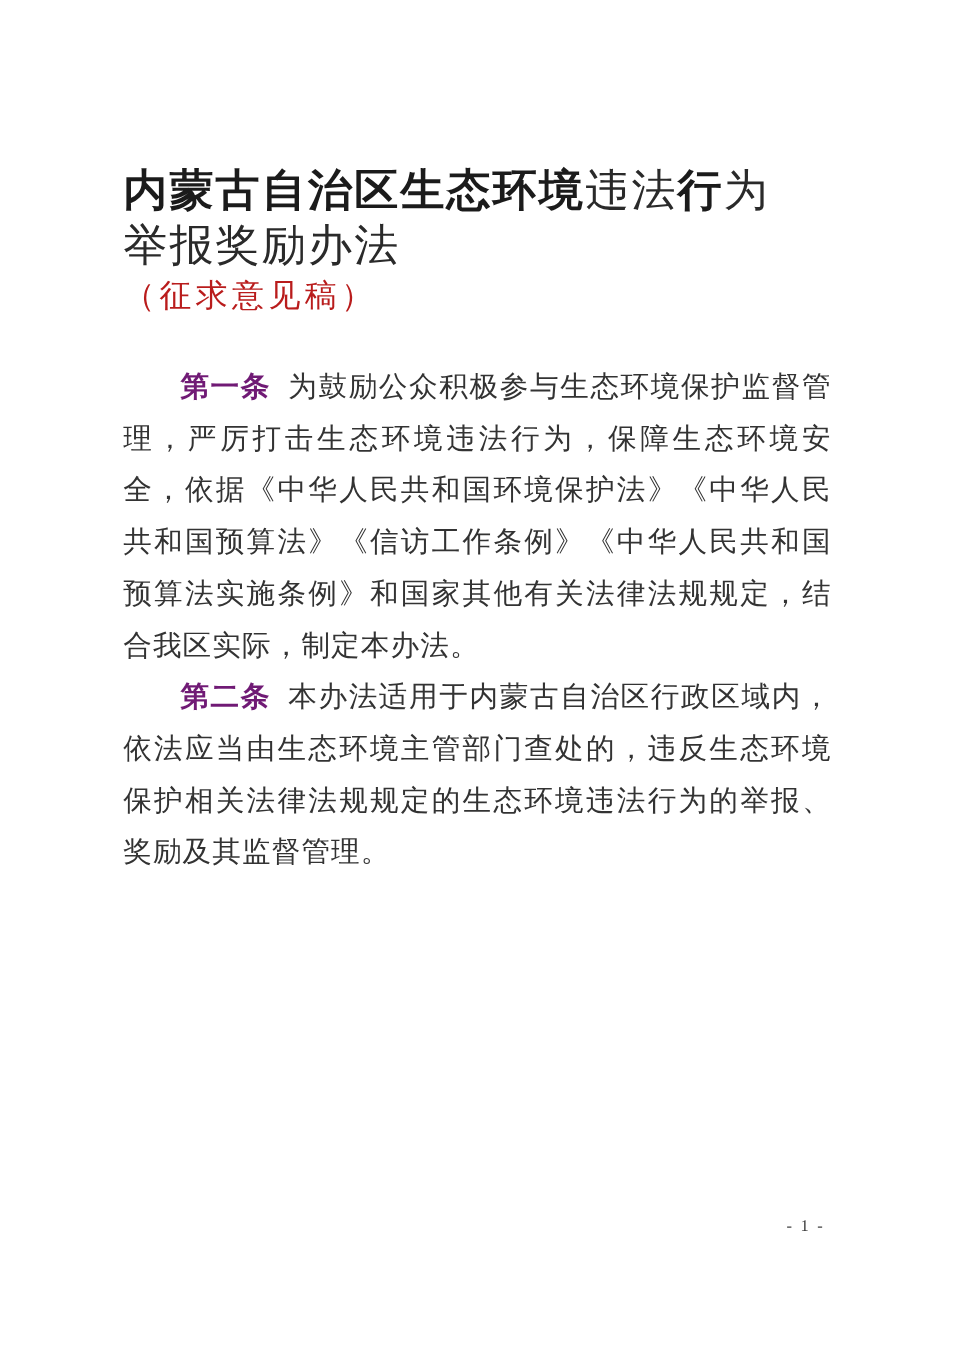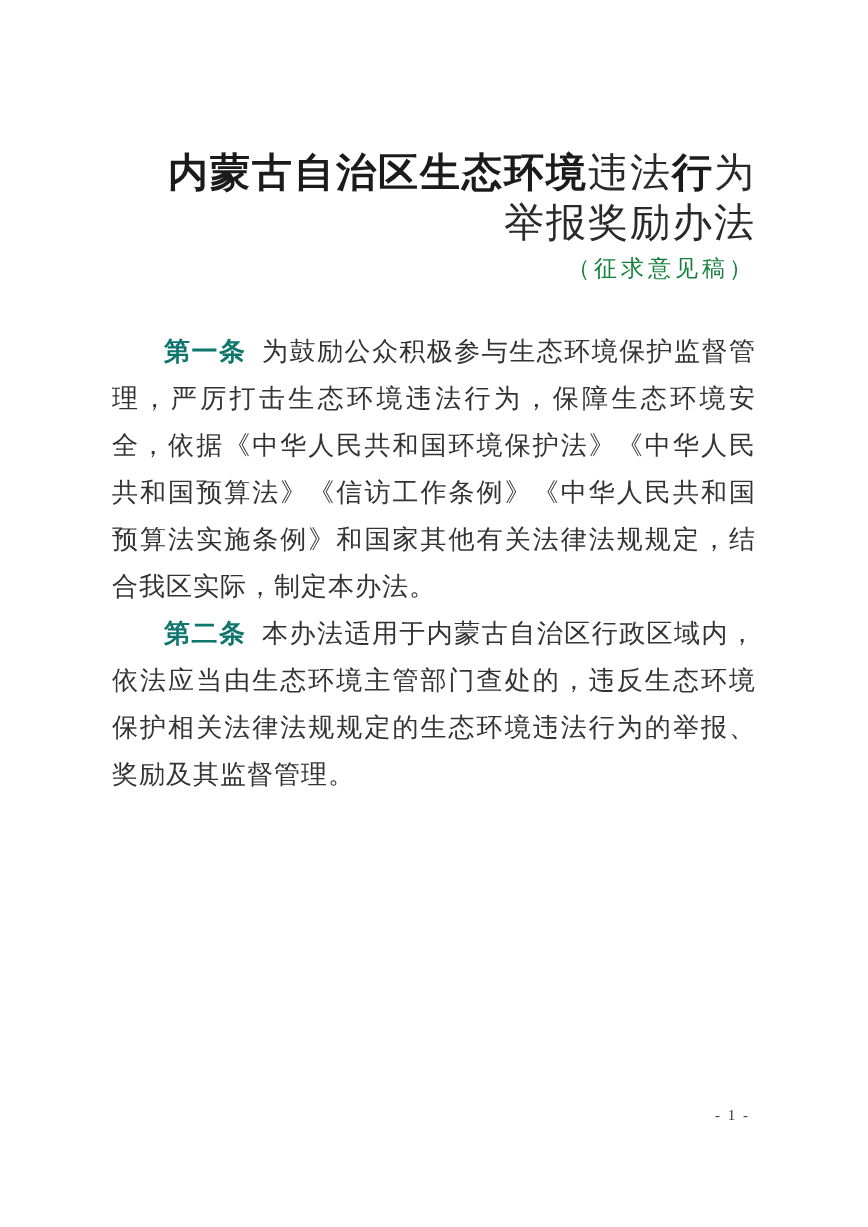--- a/index.html
+++ b/index.html
@@ -17,35 +17,35 @@
   }
   .page {
     position: absolute;
     left: 112px;
     top: 0;
     width: 644px;
     height: 1227px;
   }
   .title-block {
     margin-top: 148px;
-    text-align: right;
+    text-align: left;
   }
   .title-line {
     font-size: 40px;
     line-height: 50px;
     color: #1b1b1b;
     letter-spacing: 2px;
   }
   .seg-bold { font-weight: bold; }
   .seg-regular { font-weight: normal; color: #2a2a2a; }
   .subtitle {
     margin-top: 6px;
-    font-size: 23px;
+    font-size: 29px;
     line-height: 30px;
-    color: #15803d;
+    color: #b91c1c;
     letter-spacing: 4px;
   }
   .chapter-heading {
     margin-top: 56px;
     text-align: center;
     font-family: "Liberation Sans", "DejaVu Sans", sans-serif;
     font-weight: bold;
     font-size: 27px;
     line-height: 34px;
     color: #1d1d1d;
@@ -59,21 +59,21 @@
     line-height: 47px;
     text-align: justify;
     text-indent: 2em;
     letter-spacing: 1px;
     color: #333333;
     margin: 0;
   }
   .article-label {
     font-family: "Liberation Sans", "DejaVu Sans", sans-serif;
     font-weight: bold;
-    color: #0f766e;
+    color: #701a75;
     margin-right: 0.6em;
   }
   .page-number {
     position: absolute;
     top: 1105px;
     right: 118px;
     font-size: 15px;
     line-height: 20px;
     color: #3c3c3c;
     letter-spacing: 2px;

